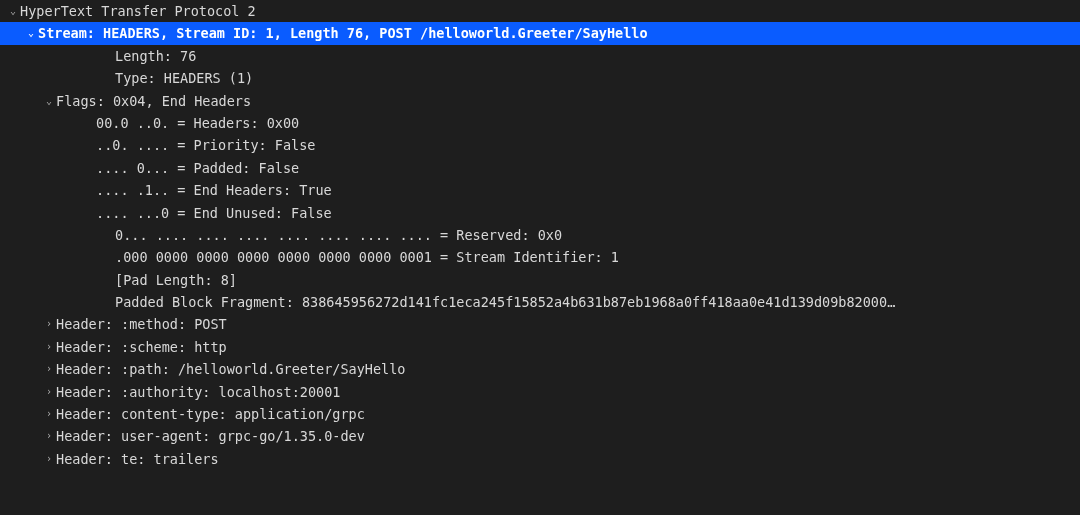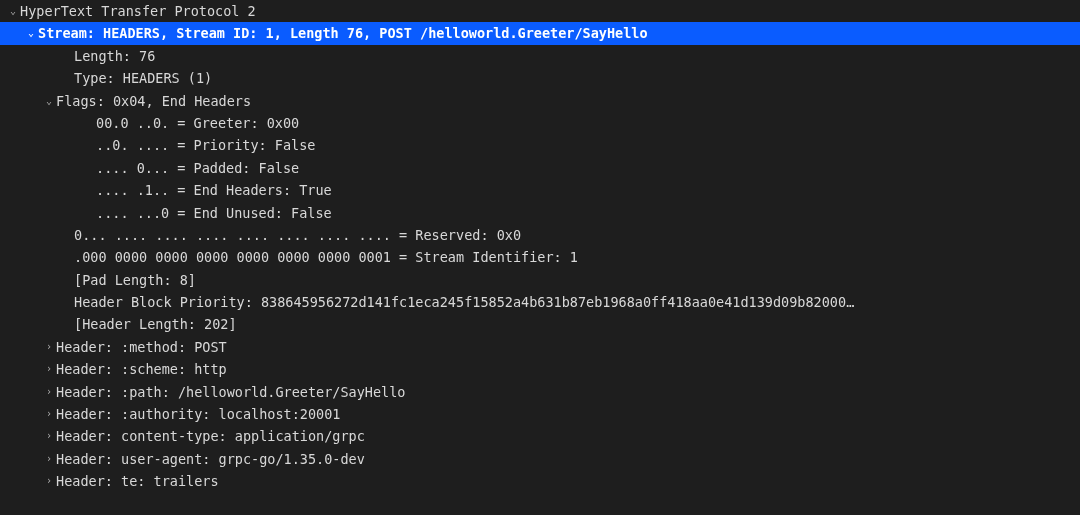--- a/index.html
+++ b/index.html
@@ -35,21 +35,21 @@
     text-overflow: clip;
   }
   .sel {
     background: #0a5cff;
     color: #ffffff;
     font-weight: 600;
   }
   .sel .arrow { color: #ffffff; }
   .ind0 { padding-left: 6px; }
   .ind1 { padding-left: 24px; }
-  .ind2 { padding-left: 60px; }
+  .ind2 { padding-left: 60px; gap: 41px; }
   .ind3 { padding-left: 42px; }
   .flagsbits { padding-left: 96px; }
 </style>
 </head>
 <body>
 
 <div id="tree">
 
   <div class="row ind0">
     <span class="arrow">⌄</span>
@@ -70,21 +70,21 @@
     <span class="arrow"> </span>
     <span class="label">Type: HEADERS (1)</span>
   </div>
 
   <div class="row ind3">
     <span class="arrow">⌄</span>
     <span class="label">Flags: 0x04, End Headers</span>
   </div>
 
   <div class="row flagsbits">
-    <span class="label">00.0 ..0. = Greeter: 0x00</span>
+    <span class="label">00.0 ..0. = Headers: 0x00</span>
   </div>
   <div class="row flagsbits">
     <span class="label">..0. .... = Priority: False</span>
   </div>
   <div class="row flagsbits">
     <span class="label">.... 0... = Padded: False</span>
   </div>
   <div class="row flagsbits">
     <span class="label">.... .1.. = End Headers: True</span>
   </div>
@@ -102,27 +102,23 @@
     <span class="label">.000 0000 0000 0000 0000 0000 0000 0001 = Stream Identifier: 1</span>
   </div>
 
   <div class="row ind2">
     <span class="arrow"> </span>
     <span class="label">[Pad Length: 8]</span>
   </div>
 
   <div class="row ind2">
     <span class="arrow"> </span>
-    <span class="label">Header Block Priority: 838645956272d141fc1eca245f15852a4b631b87eb1968a0ff418aa0e41d139d09b82000…</span>
+    <span class="label">Padded Block Fragment: 838645956272d141fc1eca245f15852a4b631b87eb1968a0ff418aa0e41d139d09b82000…</span>
   </div>
 
-  <div class="row ind2">
-    <span class="arrow"> </span>
-    <span class="label">[Header Length: 202]</span>
-  </div>
 
 
   <div class="row ind3">
     <span class="arrow">›</span>
     <span class="label">Header: :method: POST</span>
   </div>
   <div class="row ind3">
     <span class="arrow">›</span>
     <span class="label">Header: :scheme: http</span>
   </div>

